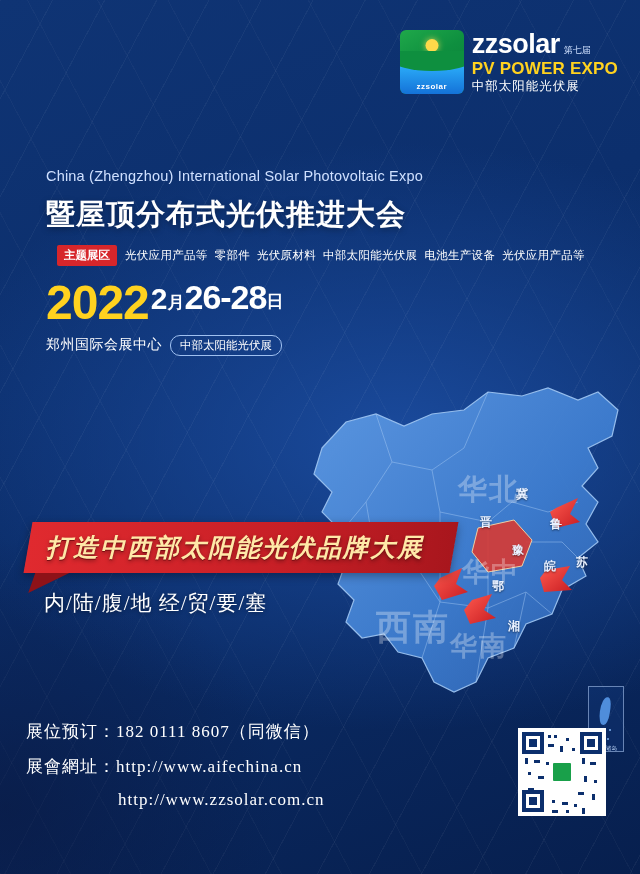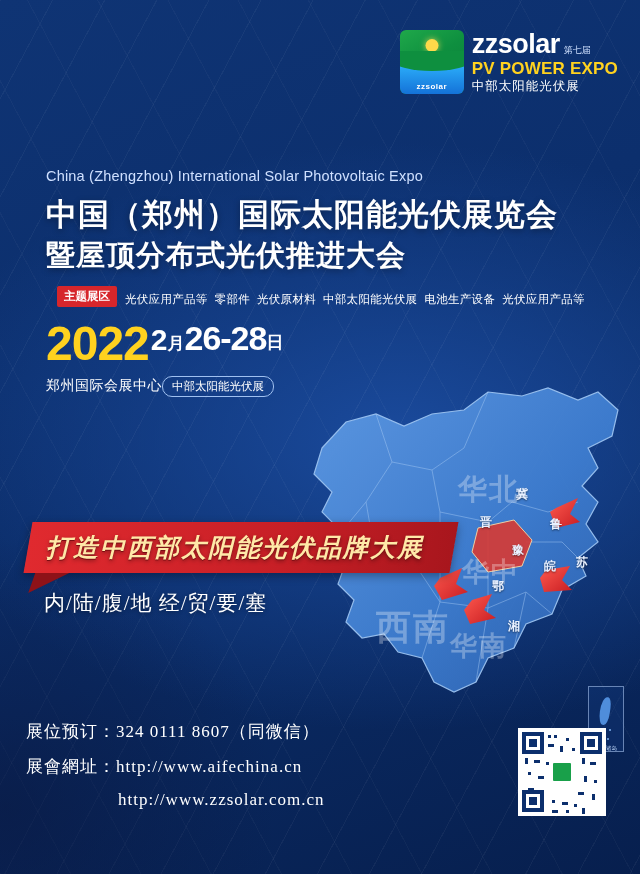--- a/index.html
+++ b/index.html
@@ -82,21 +82,21 @@
     font-size: 31px; font-weight: bold; color: #fff; letter-spacing: 1px;
     line-height: 1.25; white-space: nowrap;
     text-shadow: 0 2px 6px rgba(0,0,0,.35);
   }
   .head-cn2 {
     font-size: 29px; font-weight: bold; color: #fff; letter-spacing: 1px;
     line-height: 1.25; margin-top: 2px; white-space: nowrap;
     text-shadow: 0 2px 6px rgba(0,0,0,.35);
   }
   .zones {
-    display: flex; align-items: flex-end; gap: 8px; margin-top: 13px; padding-left: 11px;
+    display: flex; align-items: center; gap: 8px; margin-top: 13px; padding-left: 11px;
   }
   .zone-tag {
     background: #d6262b; color: #fff; font-size: 11.5px; font-weight: bold;
     padding: 3px 7px; border-radius: 2px; white-space: nowrap;
   }
   .zone-list { font-size: 11.5px; color: #fff; letter-spacing: .3px; white-space: nowrap; }
   .zone-list span { margin-right: 7px; }
 
   .datebar { display: flex; align-items: flex-start; margin-top: 14px; }
   .year {
@@ -104,21 +104,21 @@
     letter-spacing: -1px;
   }
   .md {
     display: flex; align-items: flex-end; color: #fff; margin-left: 2px;
   }
   .md .m { font-size: 30px; font-weight: bold; line-height: 1; }
   .md .mu { font-size: 17px; font-weight: bold; line-height: 1; padding-bottom: 3px; }
   .md .d { font-size: 34px; font-weight: bold; line-height: 1; letter-spacing: -1px; }
   .md .du { font-size: 17px; font-weight: bold; line-height: 1; padding-bottom: 4px; }
 
-  .venue-row { display: flex; align-items: center; gap: 0; margin-top: 9px; }
+  .venue-row { display: flex; align-items: center; gap: 8px; margin-top: 9px; }
   .venue { font-size: 14px; color: #fff; letter-spacing: .5px; }
   .venue-chip {
     border: 1px solid #9fc0f0; border-radius: 10px; color: #fff;
     font-size: 11.5px; padding: 2px 9px; white-space: nowrap;
   }
 
   
   .map-wrap { position: absolute; right: -6px; top: 352px; width: 420px; height: 400px; z-index: 3; }
   .map-wrap svg { width: 100%; height: 100%; }
   .region-label {
@@ -291,21 +291,20 @@
         <i style="left:7px;top:3px"></i>
       <i style="left:12px;top:0px"></i>
         <i style="left:4px;top:7px"></i>
       <i style="left:10px;top:9px"></i>
     </div>
     <div class="cap">南海诸岛</div>
   </div>
 
   <div class="head">
     <div class="head-en">China (Zhengzhou) International Solar Photovoltaic Expo</div>
-    <div class="head-cn1">中国（郑州）国际太阳能光伏展览会</div>
     <div class="head-cn2">暨屋顶分布式光伏推进大会</div>
 
     <div class="zones">
       <div class="zone-tag">主题展区</div>
       <div class="zone-list">
         <span>光伏应用产品等</span><span>零部件</span><span>光伏原材料</span><span>中部太阳能光伏展</span><span>电池生产设备</span><span>光伏应用产品等</span>
       </div>
     </div>
 
     <div class="datebar">
@@ -327,21 +326,21 @@
   <div class="slogan">
     <div class="ribbon">
       <span>打造中西部太阳能光伏品牌大展</span>
       <div class="ribbon-tail"></div>
     </div>
     <div class="subslogan">内/陆/腹/地  经/贸/要/塞</div>
   </div>
 
   <div class="contact">
     <div class="contact-line">
-      <span>展位预订：</span><span>324 0111 8607</span><span>（同微信）</span>
+      <span>展位预订：</span><span>182 0111 8607</span><span>（同微信）</span>
     </div>
     <div class="contact-line">
       <span>展會網址：</span><span>http://www.aifechina.cn</span>
     </div>
     <div class="contact-line indent">
       <span>http://www.zzsolar.com.cn</span>
     </div>
   </div>
 
   <div class="qr">

